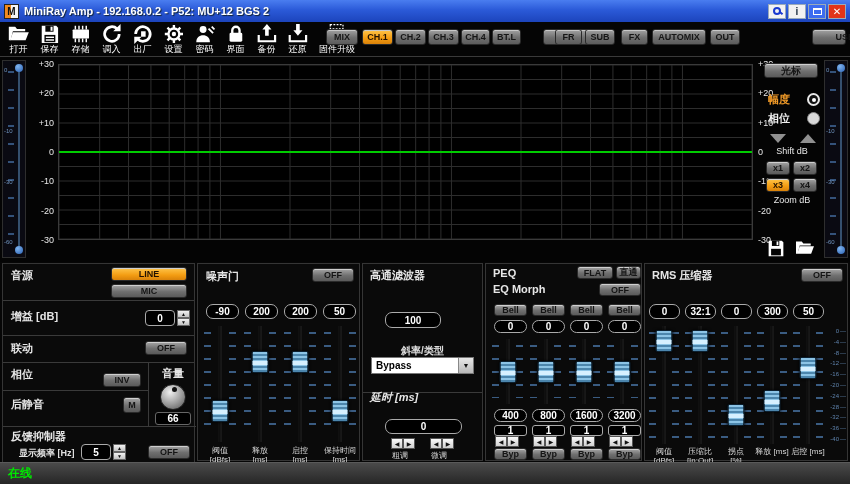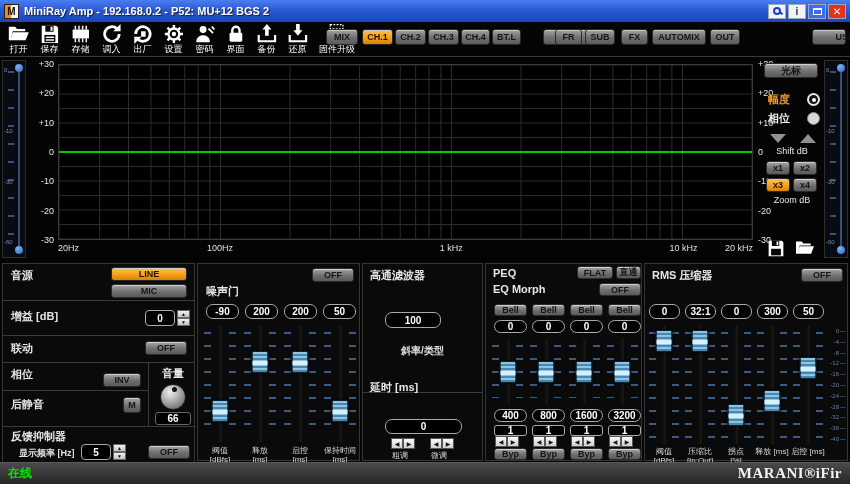--- a/index.html
+++ b/index.html
@@ -318,27 +318,20 @@
           <line x1="573.8664240100552" y1="0" x2="573.8664240100552" y2="176" stroke="#2d2d2d" stroke-width="1"></line>
           <line x1="589.3757636078138" y1="0" x2="589.3757636078138" y2="176" stroke="#2d2d2d" stroke-width="1"></line>
           <line x1="602.8105646576446" y1="0" x2="602.8105646576446" y2="176" stroke="#2d2d2d" stroke-width="1"></line>
           <line x1="614.6608990246212" y1="0" x2="614.6608990246212" y2="176" stroke="#2d2d2d" stroke-width="1"></line>
           <line x1="625.2613843378443" y1="0" x2="625.2613843378443" y2="176" stroke="#2d2d2d" stroke-width="1"></line>
           <line x1="695" y1="0" x2="695" y2="176" stroke="#2d2d2d" stroke-width="1"></line>
           <line x1="0" y1="88" x2="695" y2="88" stroke="#00cc00" stroke-width="2"></line>
         </svg>
     </div>
 
-    <div class="xaxis">
-      <span style="left:0;">20Hz</span>
-      <span style="left:23.3%;transform:translateX(-50%);">100Hz</span>
-      <span style="left:56.6%;transform:translateX(-50%);">1 kHz</span>
-      <span style="left:90%;transform:translateX(-50%);">10 kHz</span>
-      <span style="left:100%;transform:translateX(-100%);">20 kHz</span>
-    </div>
 
     <div class="yaxis" style="left:756px;width:24px;">
       <span style="top:0%;right:auto;left:2px;">+30</span>
       <span style="top:16.7%;right:auto;left:2px;">+20</span>
       <span style="top:33.3%;right:auto;left:2px;">+10</span>
       <span style="top:50%;right:auto;left:2px;">0</span>
       <span style="top:66.7%;right:auto;left:2px;">-10</span>
       <span style="top:83.3%;right:auto;left:2px;">-20</span>
       <span style="top:100%;right:auto;left:2px;">-30</span>
     </div>
@@ -429,21 +422,21 @@
         <div class="spinbtns">
             <div>▲</div>
             <div>▼</div>
           </div>
       </div>
       <div class="btn offbtn" style="position:absolute;left:145px;top:18px;">OFF</div>
     </div>
   </div>
 
   <div class="panel" style="left:197px;top:263px;width:163px;height:198px;">
-    <span class="ptitle" style="position:absolute;left:8px;top:20px;">噪声门</span>
+    <span class="ptitle" style="position:absolute;left:8px;top:5px;">噪声门</span>
     <div class="btn offbtn" style="position:absolute;left:114px;top:4px;">OFF</div>
     <div class="vbox" style="position:absolute;left:8px;top:40px;width:33px;height:15px;">-90</div>
     <div class="vbox" style="position:absolute;left:47px;top:40px;width:33px;height:15px;">200</div>
     <div class="vbox" style="position:absolute;left:86px;top:40px;width:33px;height:15px;">200</div>
     <div class="vbox" style="position:absolute;left:125px;top:40px;width:33px;height:15px;">50</div>
     <div style="position:absolute;left:4px;top:60px;width:156px;height:120px;display:flex;justify-content:space-between;">
       <div class="vslider" style="width:36px;">
         <div class="ticks l"></div>
           <div class="track"></div>
           <div class="ticks r"></div>
@@ -473,22 +466,26 @@
       <div class="sl-label" style="width:36px;"><span>释放</span><br><span>[ms]</span></div>
       <div class="sl-label" style="width:36px;"><span>启控</span><br><span>[ms]</span></div>
       <div class="sl-label" style="width:36px;"><span>保持时间</span><br><span>[ms]</span></div>
     </div>
   </div>
 
   <div class="panel" style="left:362px;top:263px;width:121px;height:198px;">
     <span class="ptitle" style="position:absolute;left:7px;top:4px;">高通滤波器</span>
     <div class="vbox" style="position:absolute;left:22px;top:48px;width:56px;height:16px;">100</div>
     <div style="position:absolute;left:0;top:80px;width:100%;text-align:center;font-size:10px;font-weight:bold;color:#e0e0e0;">斜率/类型</div>
+    <div class="dropdown" style="left:8px;top:93px;width:103px;">
+      <span class="dtext">Bypass</span>
+      <span class="darrow">▼</span>
+    </div>
     <div style="position:absolute;left:0;top:128px;width:100%;border-top:1px solid #3a3a3a;"></div>
-    <span class="ptitle" style="position:absolute;left:7px;top:116px;">延时 [ms]</span>
+    <span class="ptitle" style="position:absolute;left:7px;top:126px;font-style:italic;">延时 [ms]</span>
     <div class="vbox" style="position:absolute;left:22px;top:155px;width:77px;height:15px;">0</div>
     <div class="ministep" style="position:absolute;left:28px;top:174px;">
       <div>◀</div>
         <div>▶</div>
     </div>
     <div class="ministep" style="position:absolute;left:67px;top:174px;">
       <div>◀</div>
         <div>▶</div>
     </div>
     <span style="position:absolute;left:29px;top:186px;font-size:8px;color:#d8d8d8;">粗调</span>
@@ -622,16 +619,15 @@
       <div class="sl-label" style="width:34px;"><span>阀值</span><br><span>[dBfs]</span></div>
       <div class="sl-label" style="width:34px;"><span>压缩比</span><br><span>[In:Out]</span></div>
       <div class="sl-label" style="width:34px;"><span>拐点</span><br><span>[%]</span></div>
       <div class="sl-label" style="width:34px;"><span>释放 [ms]</span></div>
       <div class="sl-label" style="width:34px;"><span>启控 [ms]</span></div>
     </div>
   </div>
 
   <div class="statusbar">
     <span class="status-online">在线</span>
-    <span class="brand">MARANI®iFir</span>
   </div>
 
 </div>
 
 </body></html>

